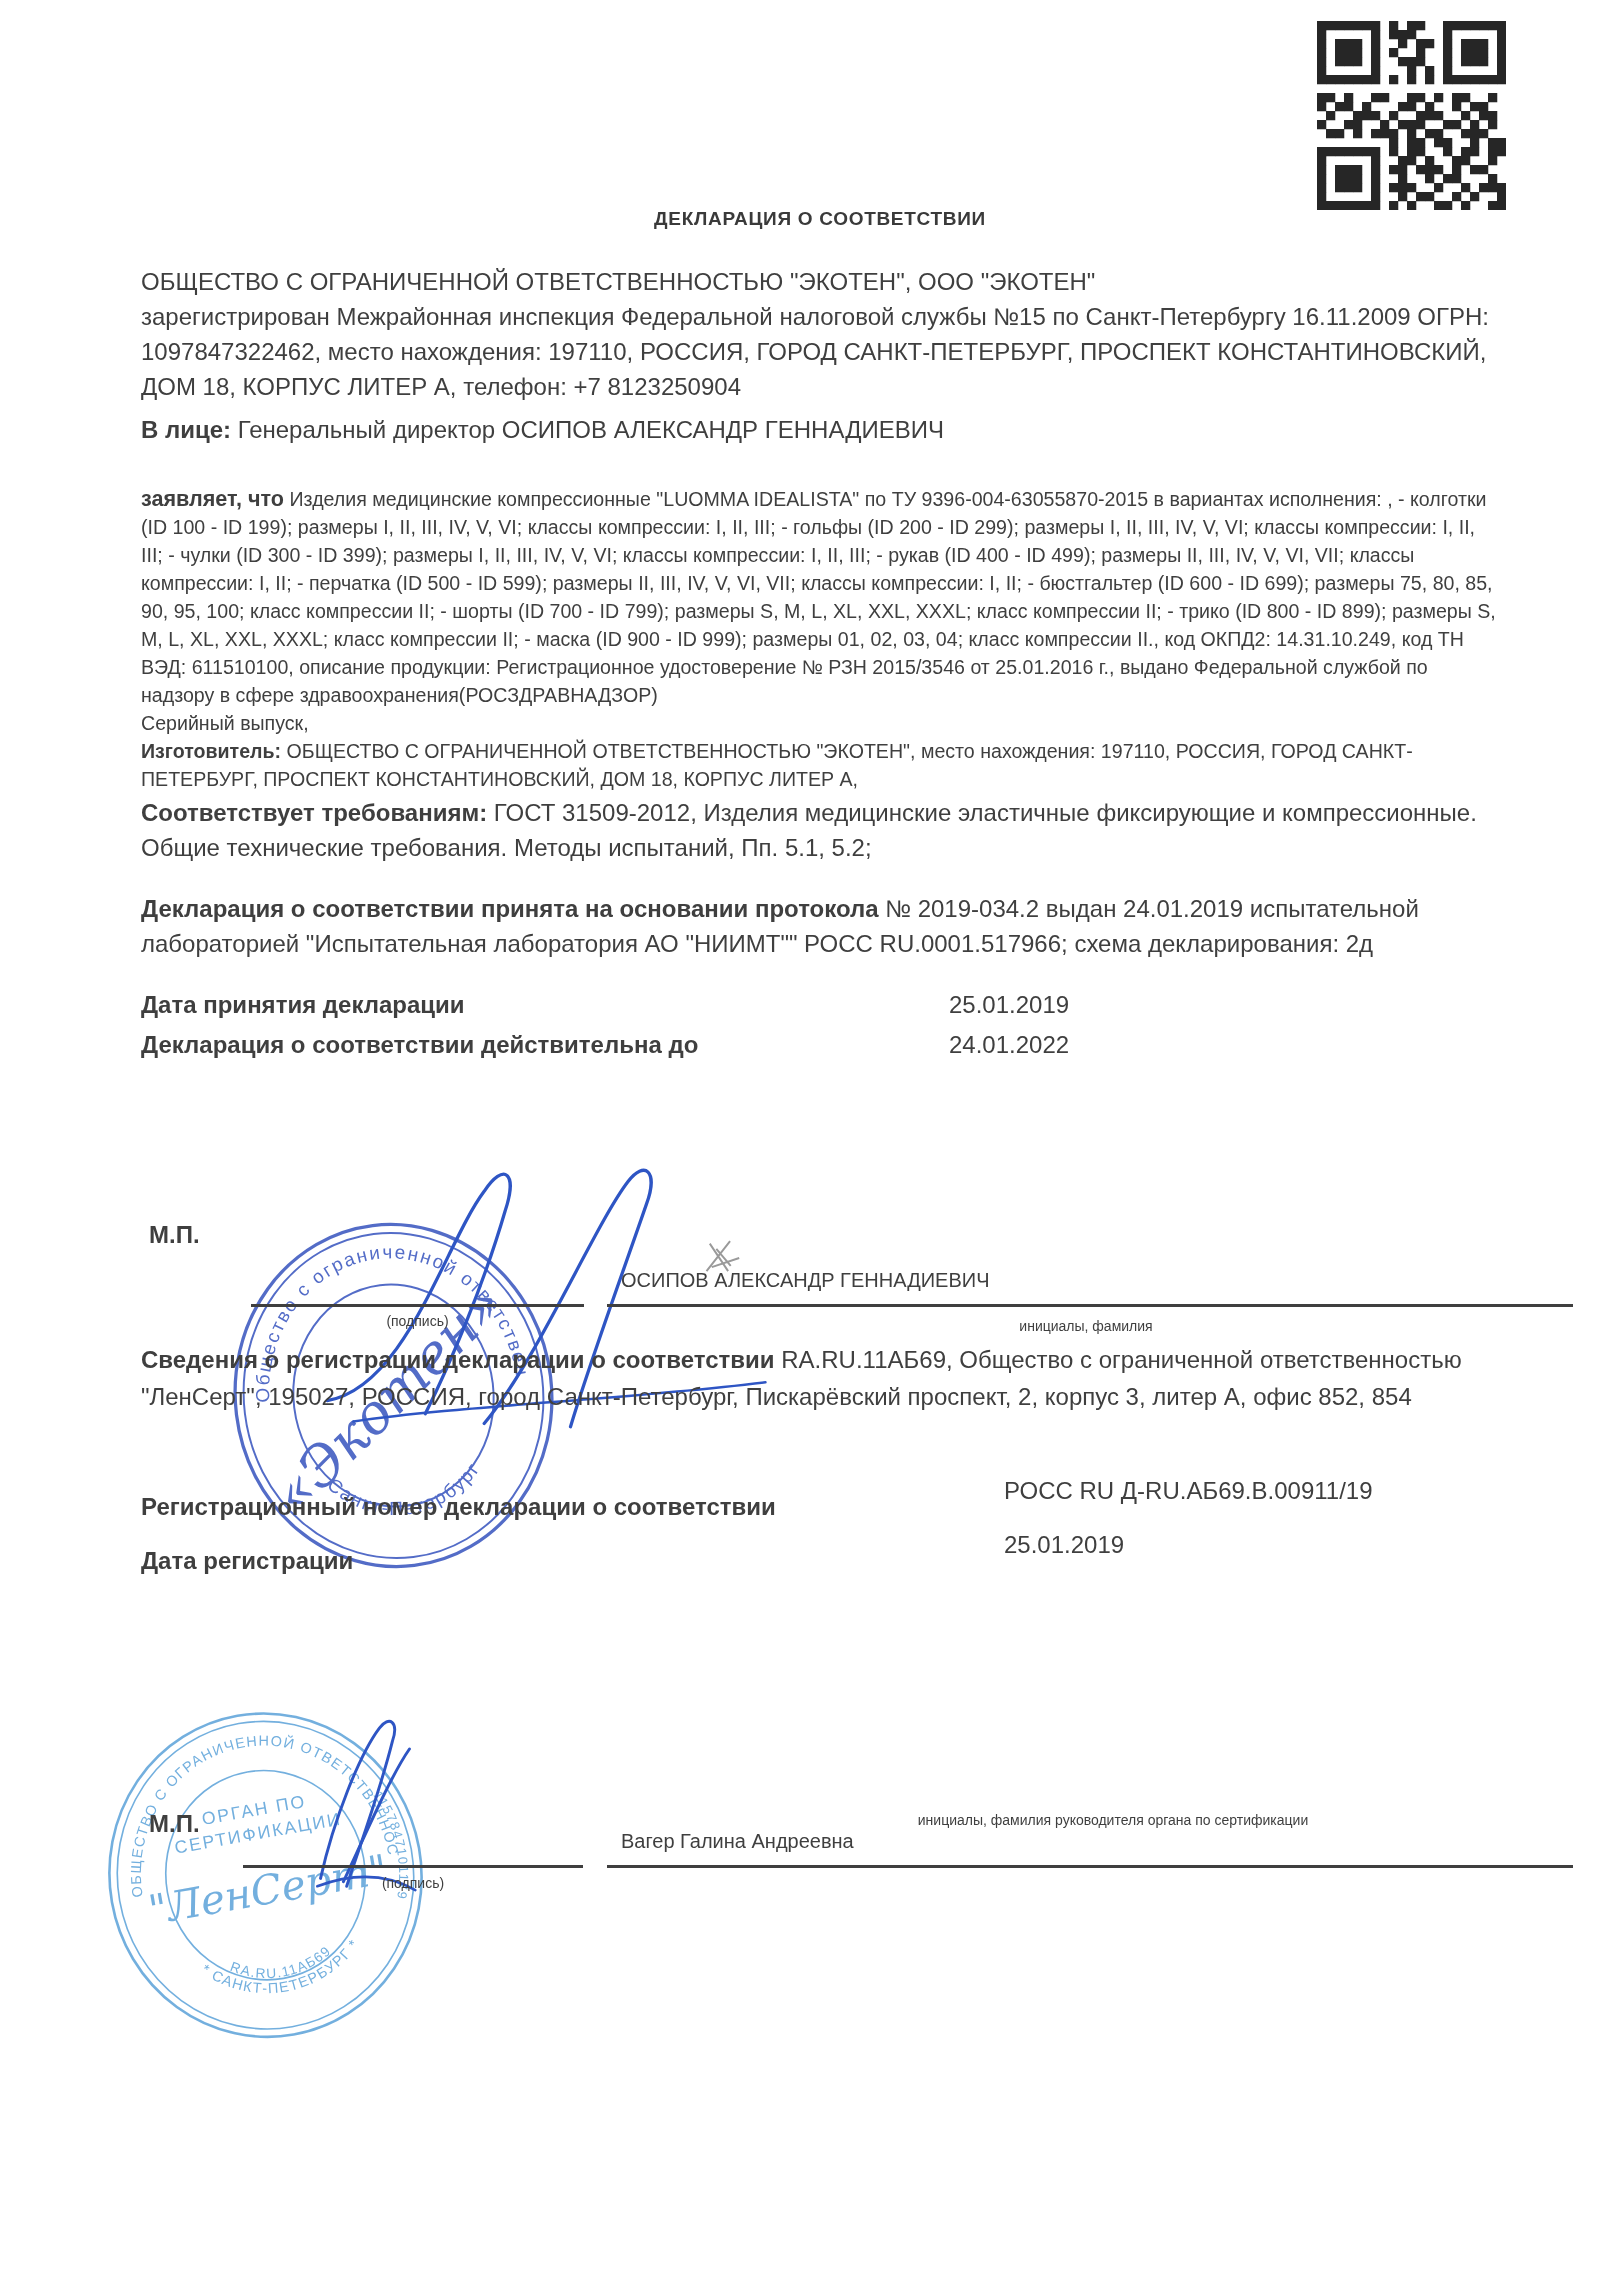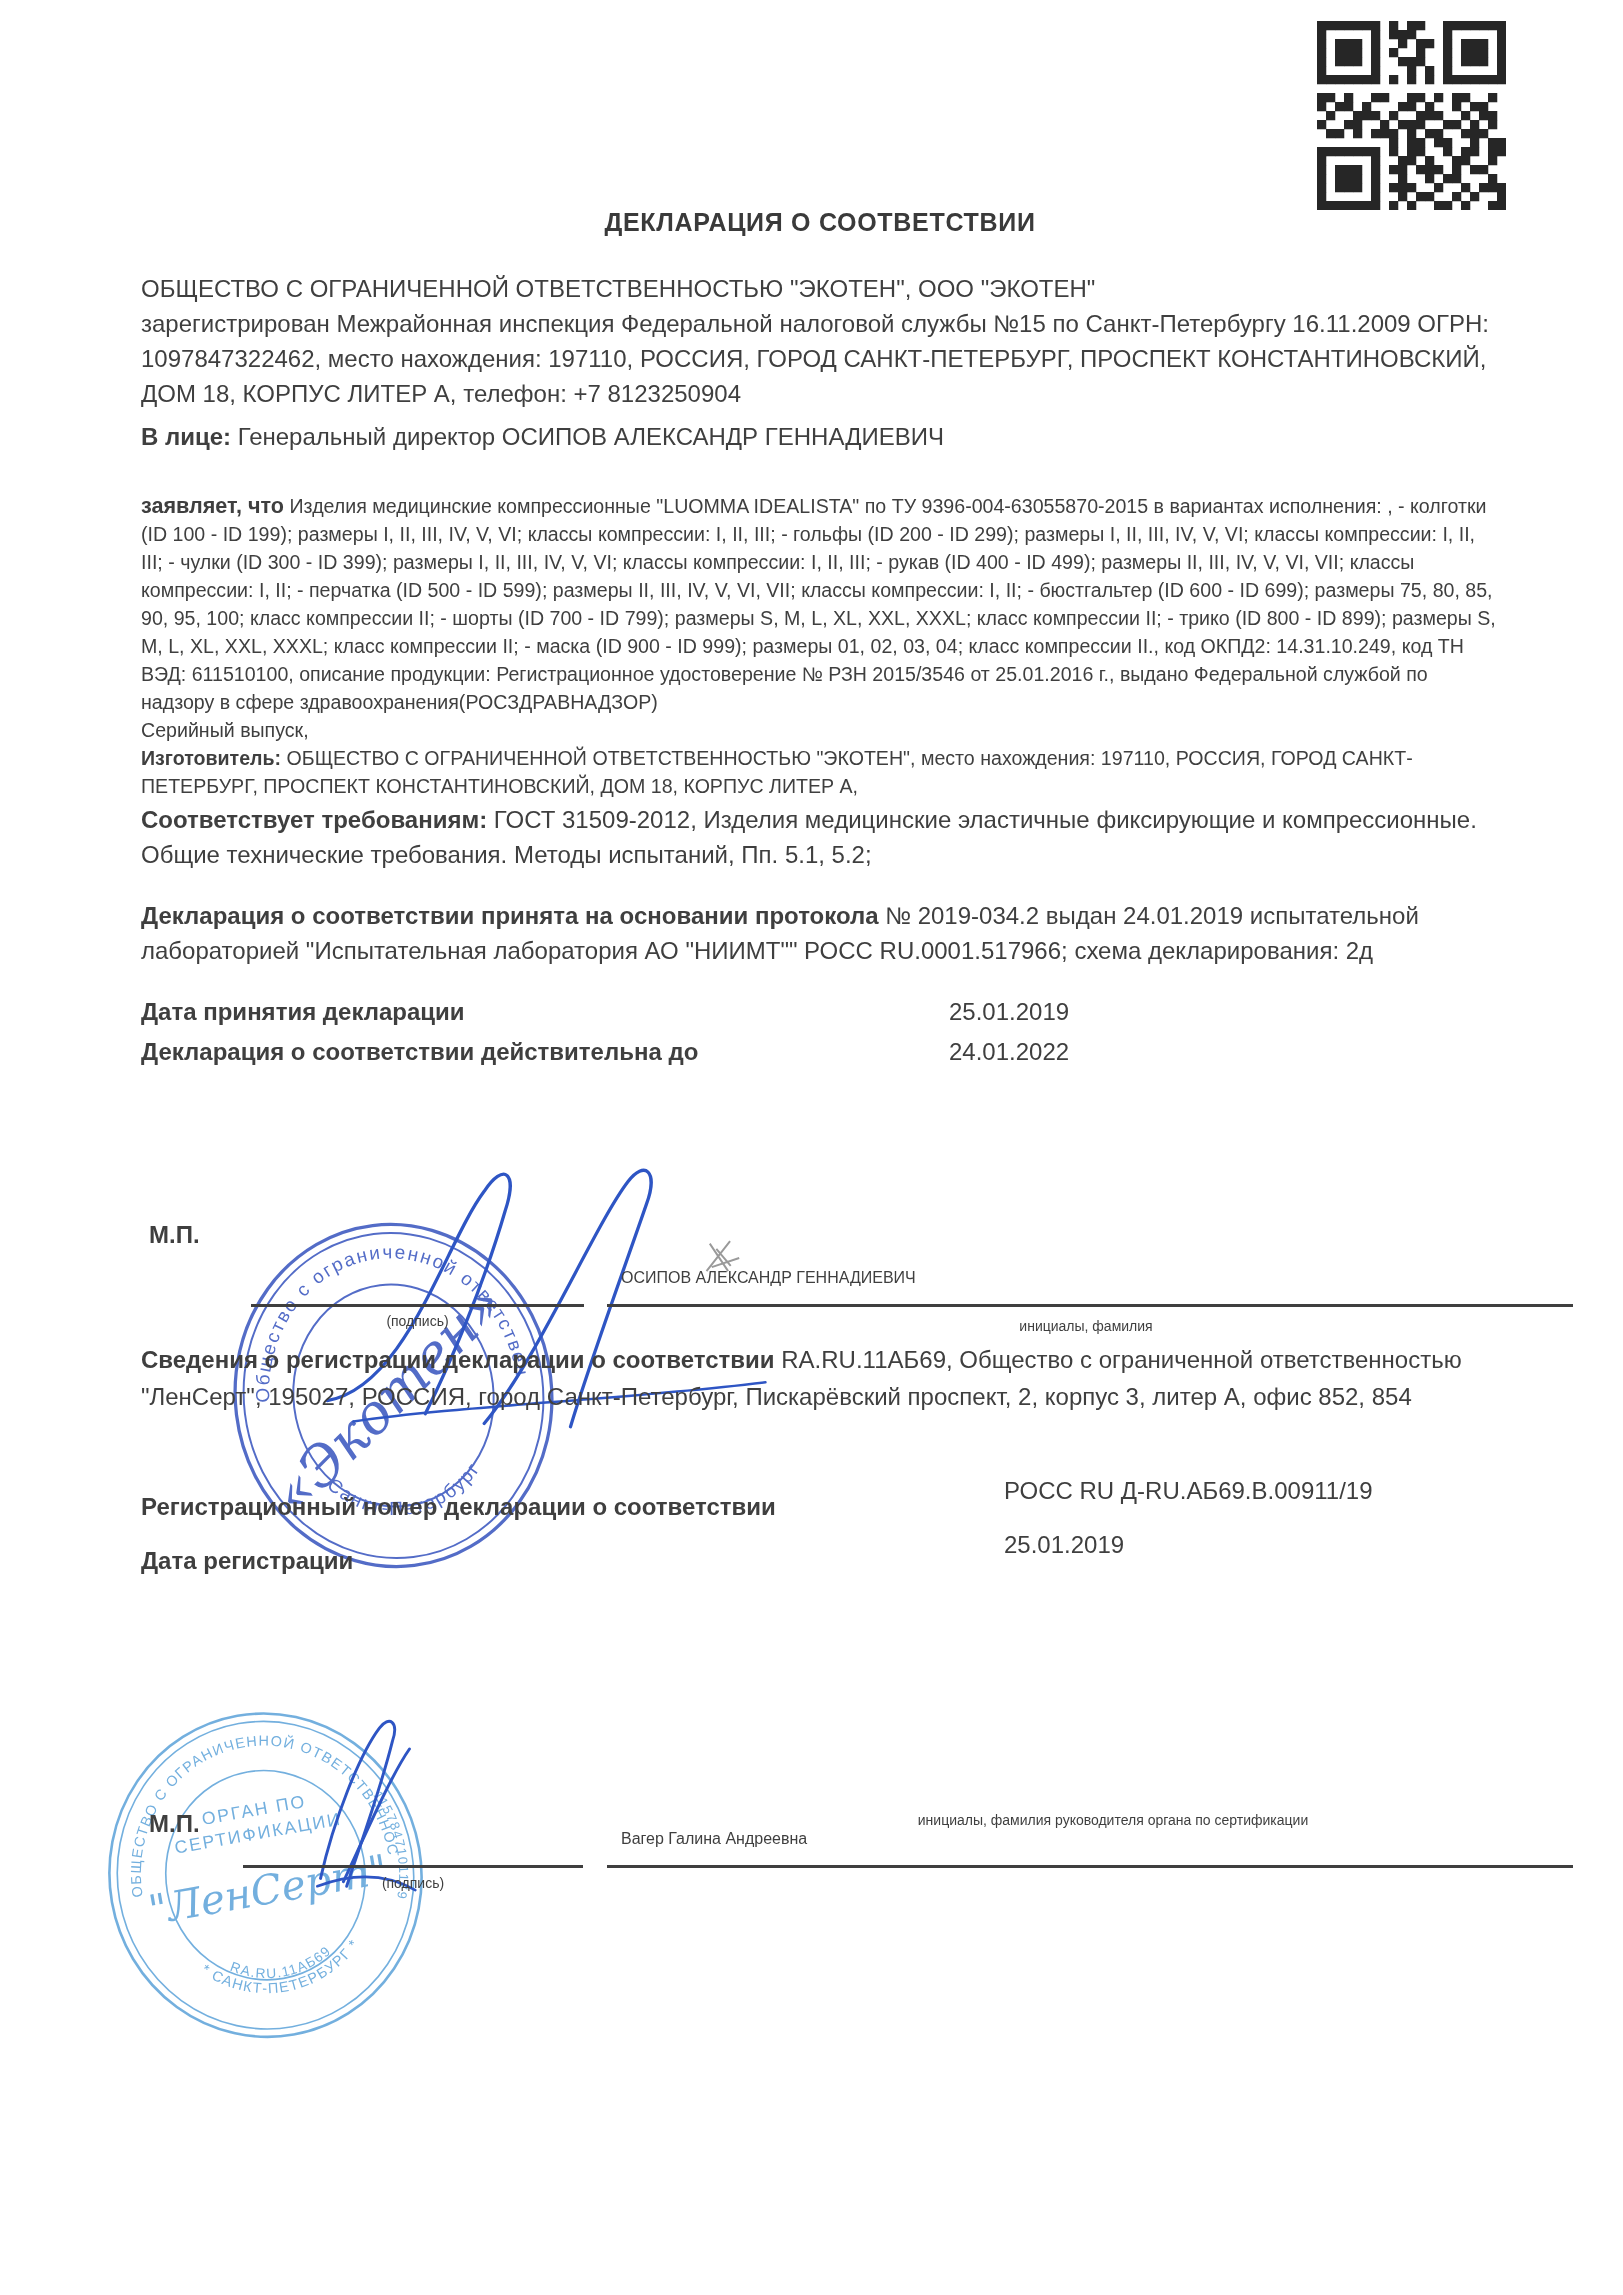--- a/index.html
+++ b/index.html
@@ -1,34 +1,34 @@
 <!DOCTYPE html>
 <html style="font-size:10.5px"><head>
 <meta charset="utf-8">
 <style>
   html,body{margin:0;padding:0;background:#ffffff;}
   .page{position:relative;width:1624px;height:2295px;background:#ffffff;overflow:hidden;
         font-family:"Liberation Sans",sans-serif;color:#3f3f3f;}
   .doc{position:absolute;left:141px;top:208px;width:1358px;}
-  .title{text-align:center;font-size:25px;font-weight:700;letter-spacing:0.7px;color:#3a3a3a;margin:0 0 34px 0;}
+  .title{text-align:center;font-size:19px;font-weight:700;letter-spacing:0.7px;color:#3a3a3a;margin:0 0 34px 0;}
   .t{font-size:24px;line-height:35px;}
   .small{font-size:19.6px;line-height:28px;}
   .b{font-weight:700;}
   p{margin:0;}
   .mt12{margin-top:7.9px;} .mt18{margin-top:2px;} .mt40{margin-top:26px;} .mt58{margin-top:38px;}
   .rows{margin-top:26px;}
   .row{display:flex;font-size:24px;line-height:35px;}
   .row + .row{margin-top:5.2px;}
   .row-label{flex:0 0 808px;font-weight:700;}
   .row2 .row-label{flex:0 0 863px;margin-top:16px;}
   .abs{position:absolute;}
   .sig-line{position:absolute;height:2.6px;background:#3f3f3f;}
   .cap{position:absolute;font-size:14px;color:#3f3f3f;text-align:center;}
   .mp{position:absolute;font-size:24px;font-weight:700;}
-  .sig-name{position:absolute;font-size:16px;}
+  .sig-name{position:absolute;font-size:20px;}
   .stamp,.pen{position:absolute;}
   svg text{font-family:"Liberation Sans",sans-serif;}
   .script{font-family:"DejaVu Serif",serif;font-style:italic;}
 </style>
 </head>
 <body>
 
 <div class="page">
 
   <svg class="abs" id="qr-code" style="left:1317px;top:21px;" width="189" height="189" viewBox="0 0 21 21">

